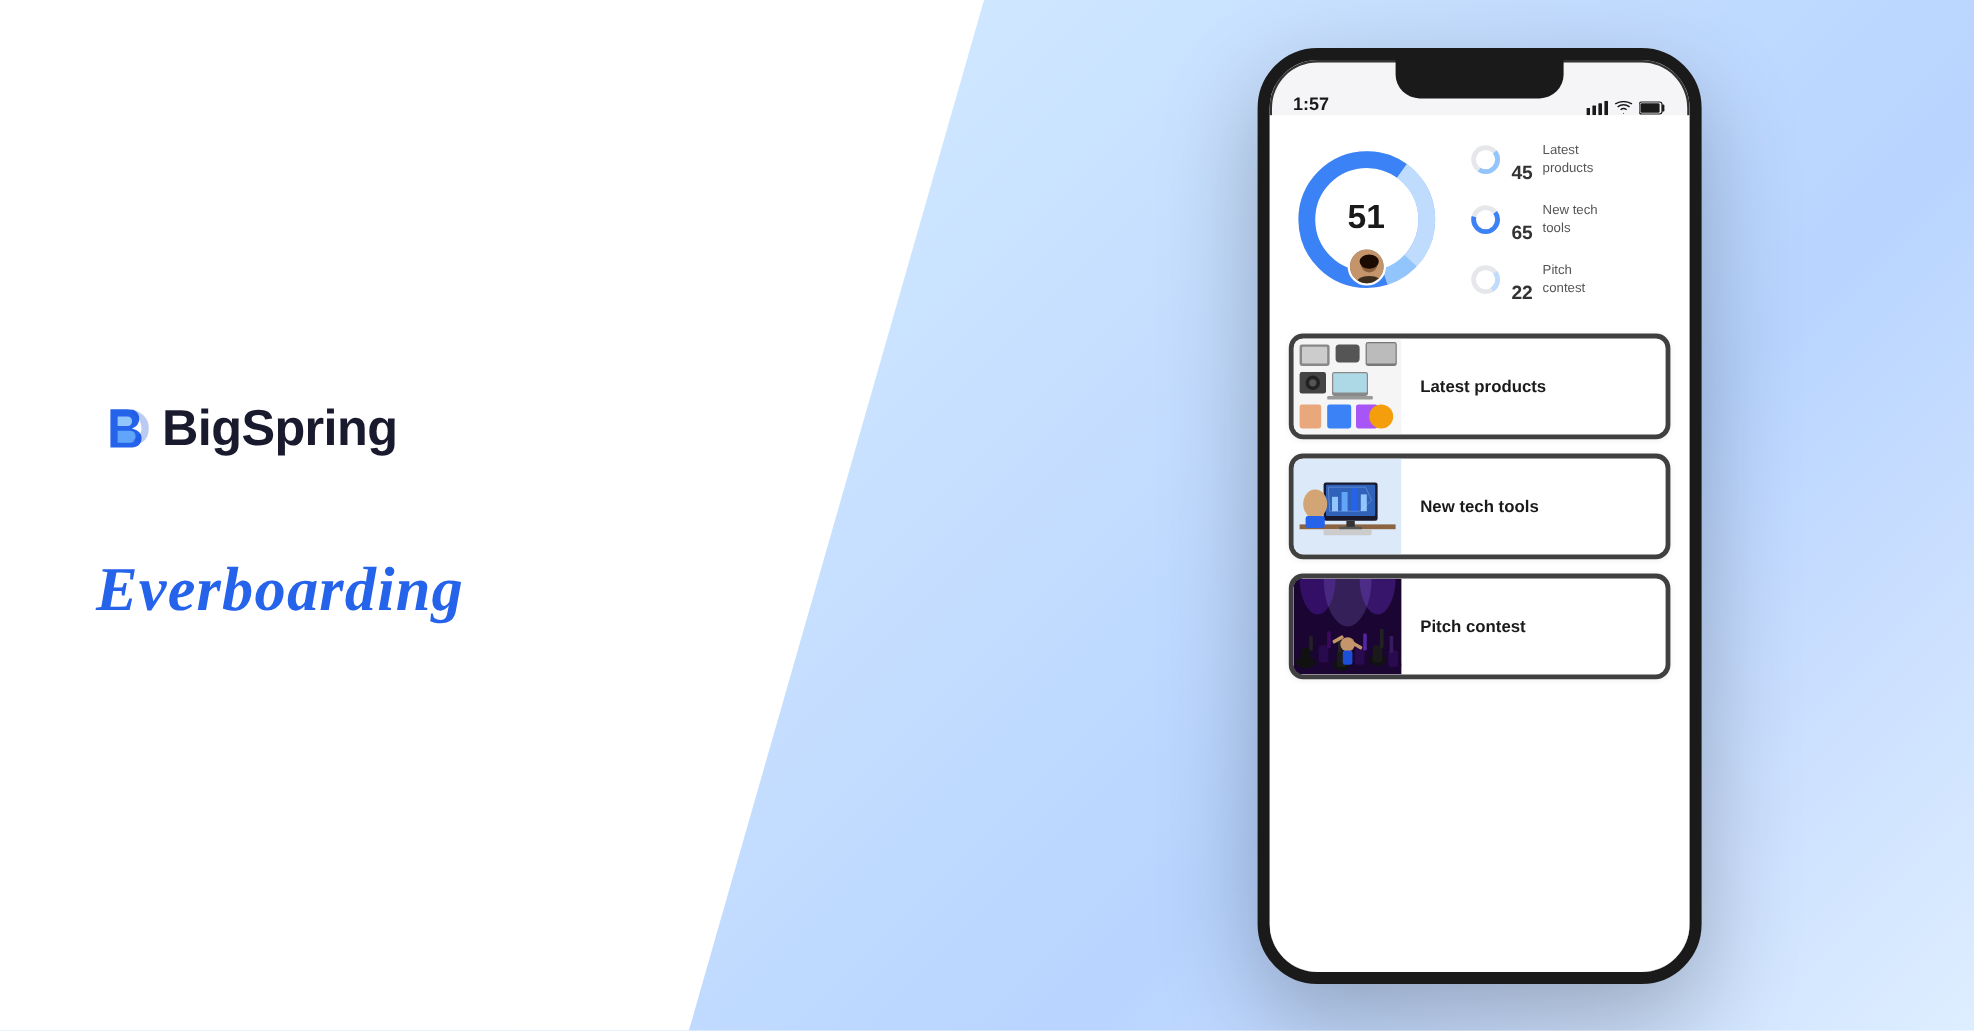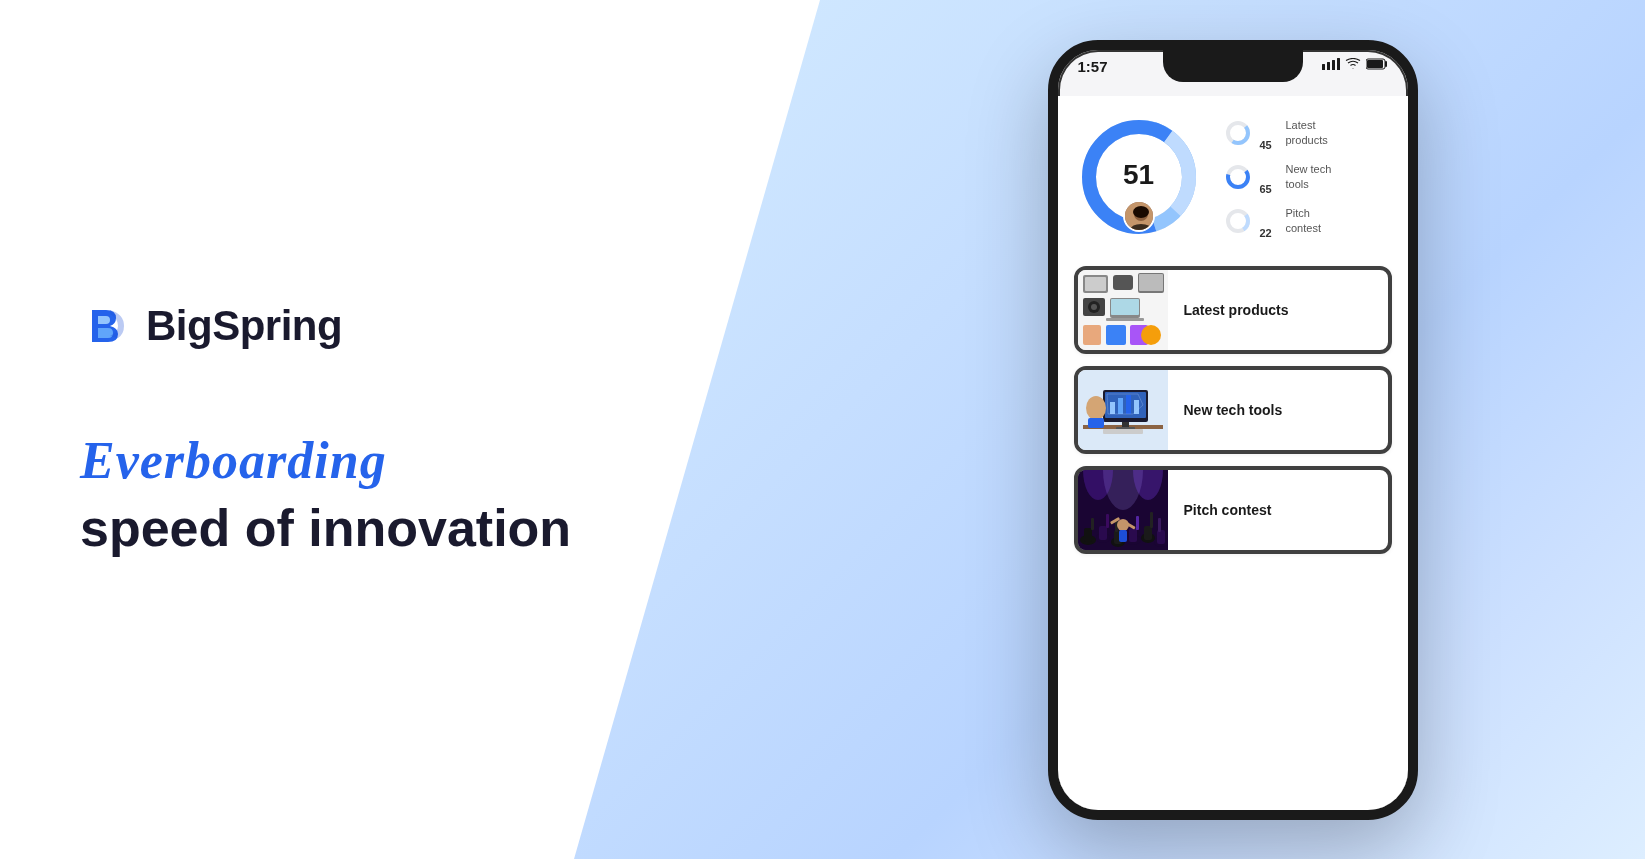--- a/index.html
+++ b/index.html
@@ -48,21 +48,21 @@
       height: 100%;
       display: flex;
       flex-direction: column;
       justify-content: center;
       padding: 60px 80px;
     }
 
     .logo-area {
       display: flex;
       align-items: center;
-      gap: 14px;
+      gap: 3px;
       margin-bottom: 80px;
     }
 
     .logo-icon {
       width: 52px;
       height: 52px;
     }
 
     .logo-text {
       font-size: 42px;
@@ -140,21 +140,21 @@
     }
 
     
     .status-bar {
       position: absolute;
       top: 0;
       left: 0;
       right: 0;
       height: 46px;
       display: flex;
-      align-items: flex-start;
+      align-items: flex-end;
       justify-content: space-between;
       padding: 8px 20px 0;
       z-index: 5;
     }
 
     .status-time {
       font-size: 15px;
       font-weight: 600;
       color: #1a1a1a;
     }
@@ -242,21 +242,21 @@
       gap: 8px;
     }
 
     .legend-mini-donut {
       width: 28px;
       height: 28px;
       flex-shrink: 0;
     }
 
     .legend-number {
-      font-size: 11px;
+      font-size: 16px;
       font-weight: 700;
       color: #333;
       min-width: 18px;
       margin-top: 24px;
     }
 
     .legend-label {
       font-size: 11px;
       color: #555;
       line-height: 1.3;
@@ -307,21 +307,20 @@
         <path d="M18 16 L26 16 Q30 16 30 20 Q30 24 26 24 L18 24 Z" fill="#93c5fd"></path>
         <path d="M18 28 L28 28 Q33 28 33 33 Q33 38 28 38 L18 38 Z" fill="#60a5fa"></path>
 
         <path d="M30 10 Q44 14 44 26 Q44 34 38 38 L30 36 Q38 32 38 26 Q38 18 30 14 Z" fill="#1d4ed8" opacity="0.3"></path>
       </svg>
       <span class="logo-text">BigSpring</span>
     </div>
 
     <div class="headline">
       <div class="everboarding-text">Everboarding</div>
-      <div class="speed-line">speed of innovation</div>
     </div>
 
   </div>
 
   <div class="right-panel">
 
     <div class="phone-frame">
 
       <div class="notch"></div>
 

